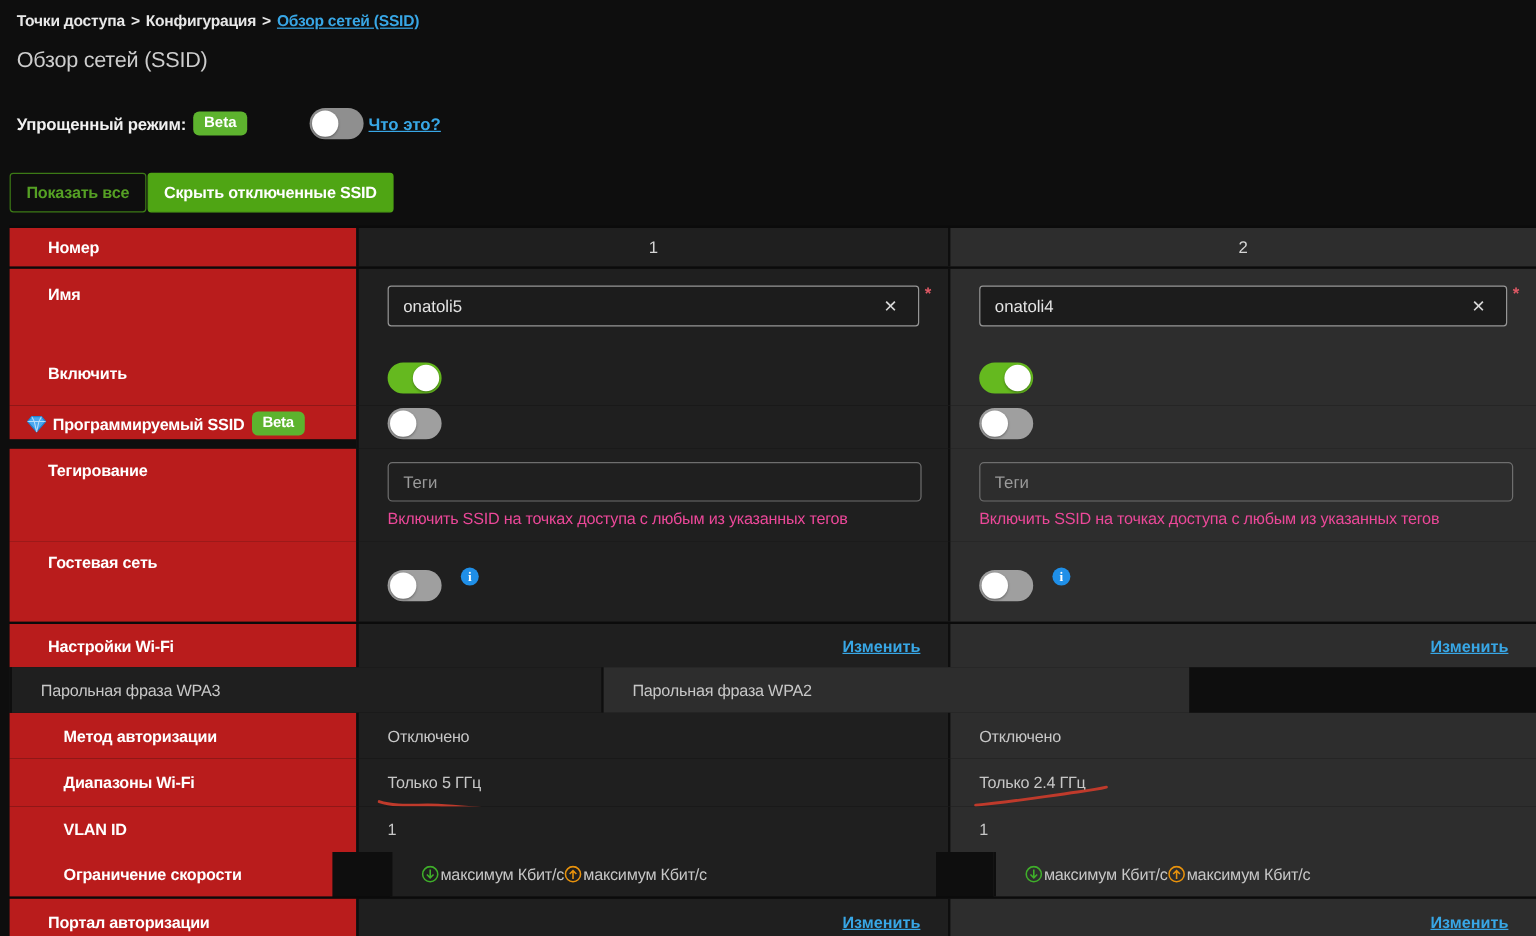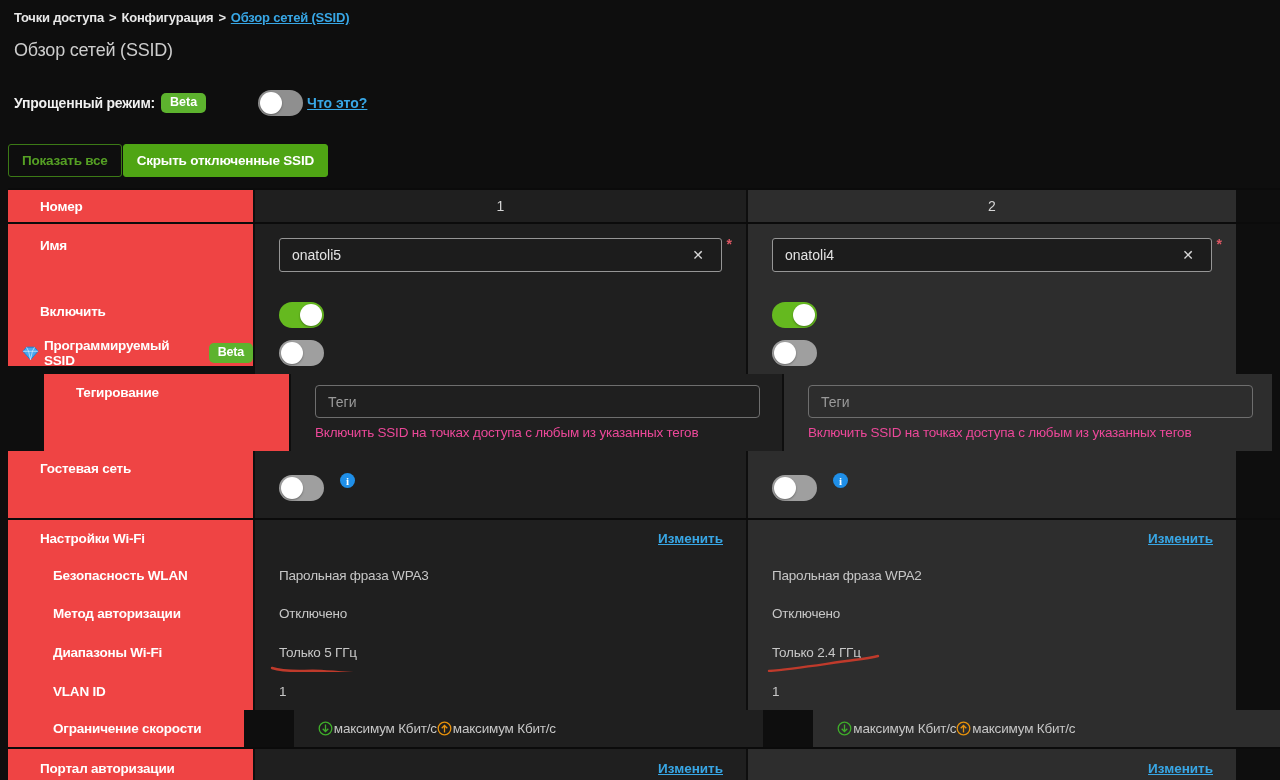--- a/index.html
+++ b/index.html
@@ -31,21 +31,21 @@
 
   .btn-row { margin-top:28px; margin-left:-6px; display:flex; }
   .btn { font-family:inherit; font-size:13.5px; font-weight:700; letter-spacing:-0.2px;
     padding:0 13px; height:33px; border-radius:3px; cursor:pointer; }
   .btn-outline { background:#0e0e0e; border:1px solid #3c7a16; color:#55a024; }
   .btn-filled { background:#4fa514; border:1px solid #4fa514; color:#fff; margin-left:1px; }
 
   
   .tbl { margin:11px 0 0 8px; width:1272px; border-top:2px solid #0b0b0b; }
   .trow { display:flex; }
-  .lcell { width:245px; background:#ef4444; color:#fff; font-size:13.5px; font-weight:700;
+  .lcell { width:289px; background:#b91c1c; color:#fff; font-size:13.5px; font-weight:700;
     letter-spacing:-0.2px; padding-left:32px; display:flex; align-items:flex-start; }
   .c { border-left:2px solid #0e0e0e; position:relative; }
   .c1 { width:493px; background:#1f1f1f; }
   .c2 { width:490px; background:#2d2d2d; }
   .divider { height:2px; background:#0b0b0b; }
 
   .row-number { height:32px; }
   .row-number .lcell { align-items:center; }
   .row-number .c { display:flex; align-items:center; justify-content:center;
     color:#d5d5d5; font-size:14px; }
@@ -61,21 +61,21 @@
   .row-enable { height:43px; }
   .row-enable .lcell { padding-top:9px; }
   .row-enable .c { padding:7px 0 0 24px; }
 
   .row-prog { height:36px; }
   .row-prog .lcell { padding-left:14px; padding-top:2px; align-items:center; height:28px; }
   .gem { margin-right:5px; flex:0 0 auto; }
   .row-prog .c { padding:2px 0 0 24px; }
 
   .row-tags { height:77px; }
-  .row-tags .lcell { padding-top:11px;margin-left:36px; }
+  .row-tags .lcell { padding-top:11px; }
   .tags-input { margin:11px 21px 0 24px; width:445px; height:33px; background:transparent;
     border:1px solid #6e6e6e; border-radius:4px; color:#fde047; font-size:14px; font-family:inherit; padding:0 12px; }
   .tags-input::placeholder { color:#9a9a9a; }
   .tags-help { margin:7px 0 0 24px; color:#ec4899; font-size:13.5px; letter-spacing:-0.2px; }
 
   .row-guest { height:67px; }
   .row-guest .lcell { padding-top:10px; }
   .row-guest .c { padding:6px 0 0 24px; display:flex; align-items:center; gap:16px; }
   .info-i { width:15px; height:15px; border-radius:50%; background:#1f8fe8; color:#fff;
     font-family:"Liberation Serif", serif; font-size:11px; font-weight:700; display:inline-flex;
@@ -217,21 +217,20 @@
     <div class="lcell">Настройки Wi-Fi</div>
     <div class="c c1">
       <a class="link">Изменить</a>
     </div>
     <div class="c c2">
       <a class="link">Изменить</a>
     </div>
   </div>
 
   <div class="trow row-val">
-    <div class="lcell">Безопасность WLAN</div>
     <div class="c c1">Парольная фраза WPA3</div>
     <div class="c c2">Парольная фраза WPA2</div>
   </div>
 
   <div class="trow row-val">
     <div class="lcell">Метод авторизации</div>
     <div class="c c1">Отключено</div>
     <div class="c c2">Отключено</div>
   </div>
 

